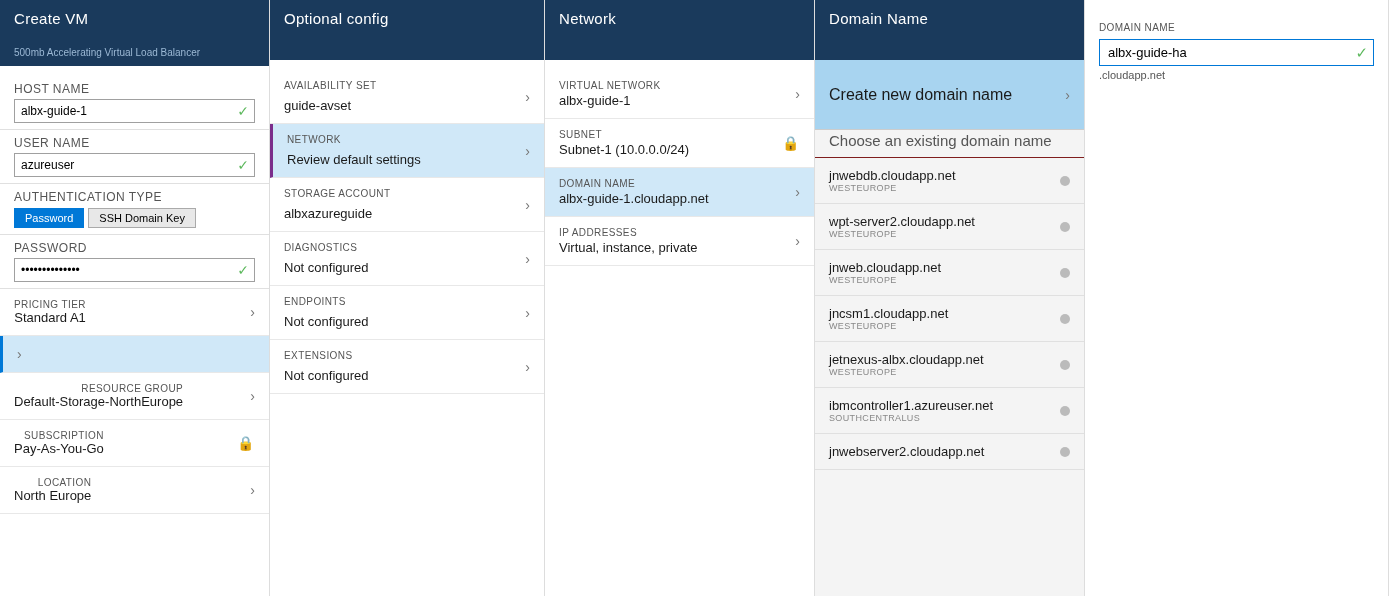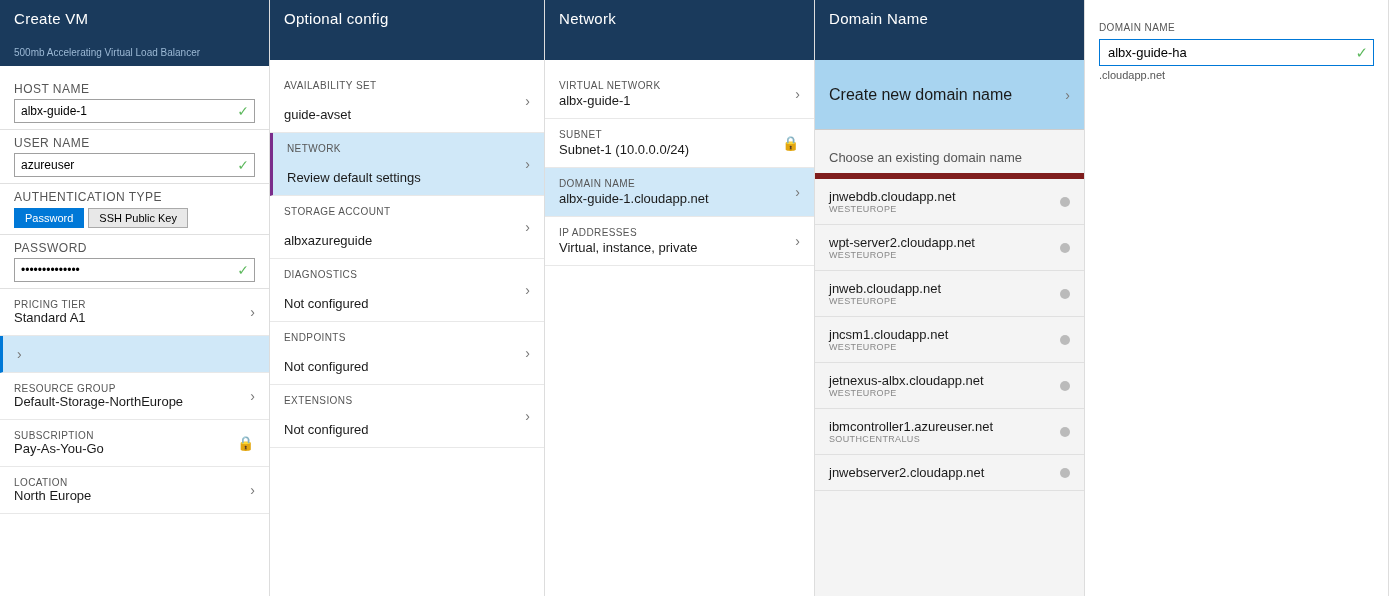--- a/index.html
+++ b/index.html
@@ -113,20 +113,21 @@
       border-color: #0078d7;
     }
 
     .nav-item {
       display: flex;
       align-items: center;
       justify-content: space-between;
       padding: 10px 14px;
       border-bottom: 1px solid #e8e8e8;
       cursor: pointer;
+      text-align: right;
     }
 
     .nav-item-content .nav-item-label {
       font-size: 10px;
       color: #555;
       text-transform: uppercase;
       letter-spacing: 0.04em;
     }
 
     .nav-item-content .nav-item-value {
@@ -170,21 +171,21 @@
       font-size: 10px;
       color: #555;
       text-transform: uppercase;
       letter-spacing: 0.04em;
     }
 
     .config-item-left .config-value {
       font-size: 13px;
       font-weight: 300;
       color: #1a1a1a;
-      margin-top: 16px;
+      margin-top: 7px;
     }
 
     .config-item.selected-network {
       border-left: 3px solid #7b2d8b;
       background: #d0e8f8;
     }
 
     
     .panel-network {
       width: 270px;
@@ -236,24 +237,24 @@
       min-height: 70px;
     }
 
     .domain-create-text {
       font-size: 16px;
       font-weight: 300;
       color: #1a1a1a;
     }
 
     .choose-label {
-      font-size: 13px;
-      color: #555;
-      padding: 20px 14px 8px;
-      border-bottom: 6px solid #7f1d1d;
+      font-size: 15px;
+      color: #555;
+      padding: 2px 14px 8px;
+      border-bottom: 1px solid #7f1d1d;
     }
 
     .domain-list-item {
       display: flex;
       align-items: center;
       justify-content: space-between;
       padding: 10px 14px;
       border-bottom: 1px solid #e0e0e0;
       cursor: pointer;
     }
@@ -347,21 +348,21 @@
         <div class="form-input-wrapper">
           <input type="text" value="azureuser" style="">
           <span class="check-icon">✓</span>
         </div>
       </div>
 
       <div class="form-section">
         <div class="form-label">Authentication Type</div>
         <div class="auth-type-row">
           <button class="auth-btn active">Password</button>
-          <button class="auth-btn">SSH Public Key</button>
+          <button class="auth-btn">SSH Domain Key</button>
         </div>
       </div>
 
       <div class="form-section">
         <div class="form-label">Password</div>
         <div class="form-input-wrapper">
           <input type="password" value="password123456" style="">
           <span class="check-icon">✓</span>
         </div>
       </div>

